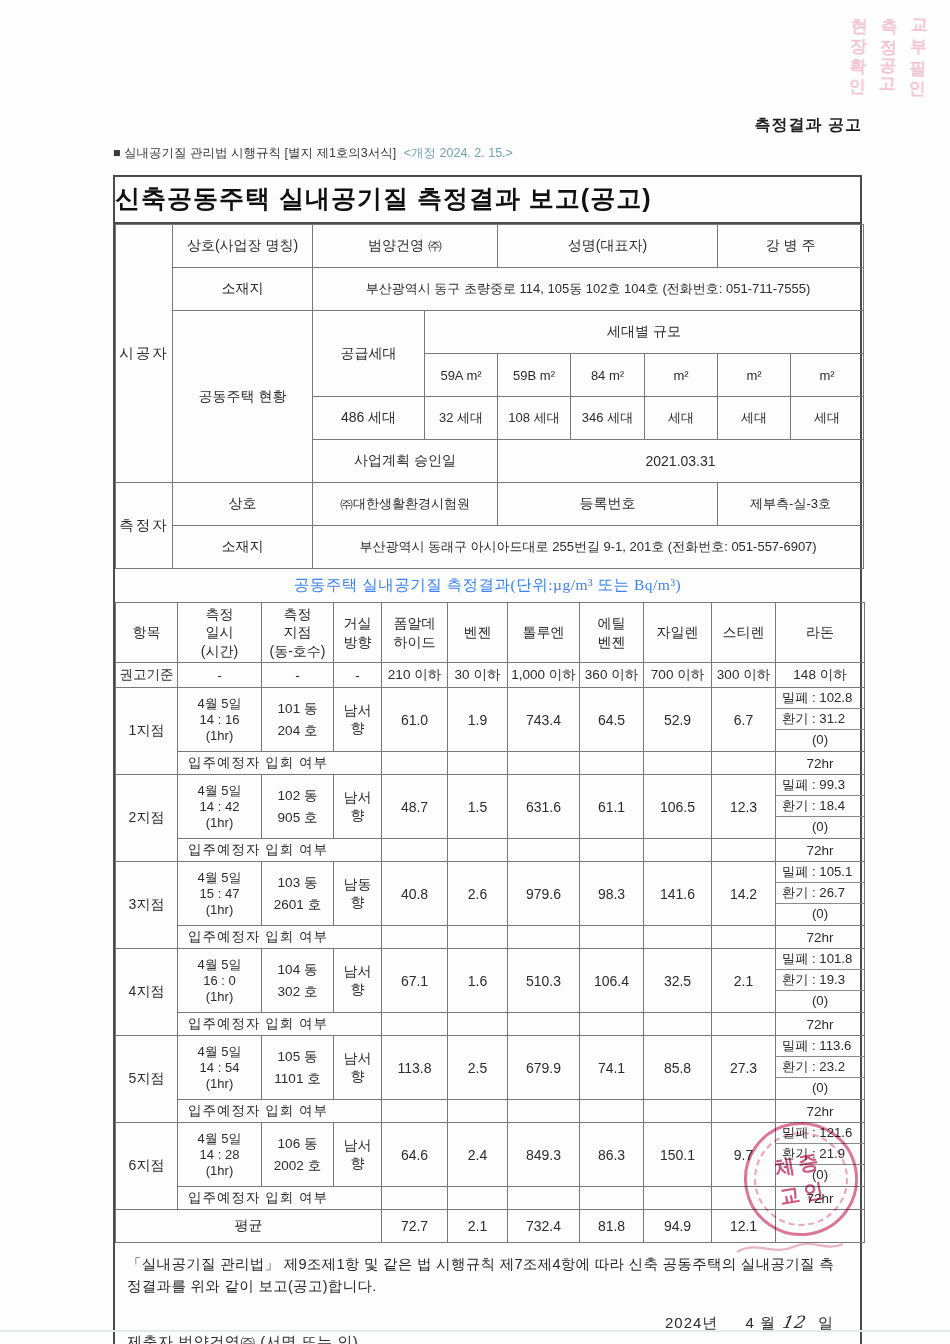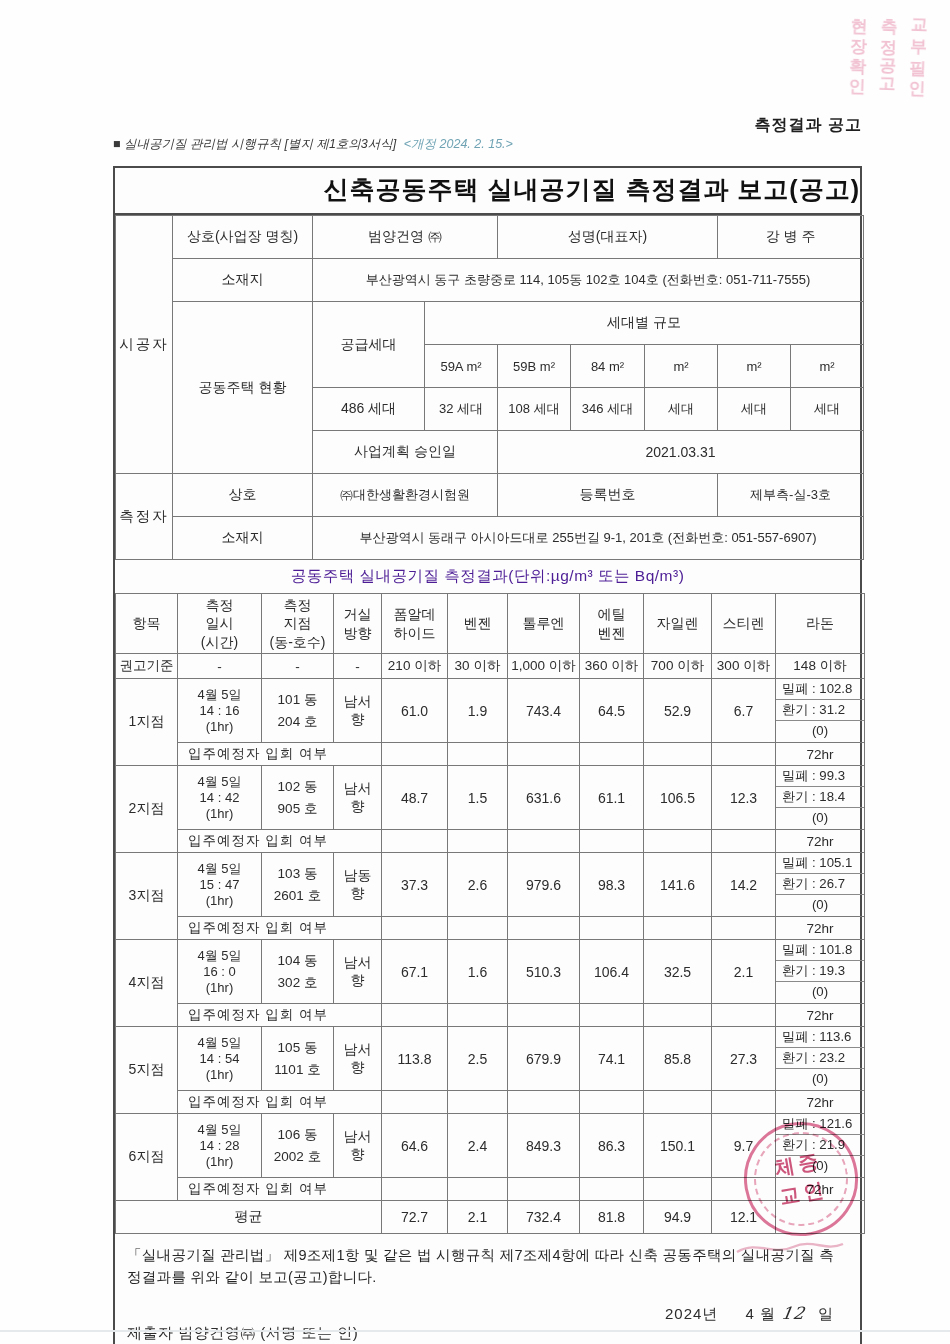--- a/index.html
+++ b/index.html
@@ -3,40 +3,40 @@
 <meta charset="utf-8">
 <style>
   * { box-sizing: border-box; margin: 0; padding: 0; }
   html,body { background:#ffffff; }
   body { font-family: "Liberation Sans", "DejaVu Sans", sans-serif; color:#2c2c2c; }
   .page { position:relative; width:950px; height:1344px; background:#fefefe; overflow:hidden; }
 
   .doc { position:absolute; left:113px; top:115px; width:749px; }
 
   .heading { font-size:16px; font-weight:bold; color:#1f1f1f; letter-spacing:1px;text-align:right; }
-  .subline { margin-top:0; font-size:12.5px; color:#3a3a3a;font-style:italic; }
+  .subline { margin-top:9px; font-size:12.5px; color:#3a3a3a; }
   .subline .rev { color:#6fa3b4; margin-left:4px; }
 
   .frame { margin-top:13px; border:2px solid #4b4b4b; background:#fdfdfd; }
 
-  .title { border-bottom:2px solid #4b4b4b; text-align:right; font-size:25px; font-weight:bold;
+  .title { border-bottom:2px solid #4b4b4b; text-align:left; font-size:25px; font-weight:bold;
            color:#111; padding:5px 0 7px; letter-spacing:1px; }
 
   table { border-collapse:collapse; table-layout:fixed; width:100%; }
   td { border:1px solid #787878; text-align:center; vertical-align:middle;
        font-size:14px; color:#2c2c2c; padding:2px 3px; overflow:hidden; }
 
   
   .info td { height:43px; }
   .info .lab { font-size:14px; }
   .info .grp { font-size:14.5px; letter-spacing:2px;margin-left:29px; }
   .info .small { font-size:13px; }
 
   
-  .section-bar { text-align:center; font-size:15.5px; padding:6px 0; color:#4c1d95; letter-spacing:0.5px; }
+  .section-bar { text-align:center; font-size:15.5px; padding:6px 0; color:#3b82f6; letter-spacing:0.5px;font-family:Liberation Serif, serif; }
 
   
   .res td { font-size:14px; }
   .res .hd { white-space:pre-line; line-height:1.3; font-size:14px; height:60px; }
   .res .std td { height:25px; font-size:13.5px; }
   .res .pt-main td { height:62px; }
   .res .pt-att td { height:23px; font-size:13.5px; }
   .res .att-label { text-align:left; padding-left:10px; letter-spacing:1px; }
   .res .c-dt div { line-height:16px; font-size:13px; }
   .res .c-loc div { line-height:22px; font-size:13.5px; }
@@ -294,21 +294,21 @@
           <td class="c-dt">
             <div>4월 5일</div>
             <div>15 : 47</div>
             <div>(1hr)</div>
           </td>
           <td class="c-loc">
             <div>103 동</div>
             <div>2601 호</div>
           </td>
           <td>남동향</td>
-          <td>37.3</td>
+          <td>40.8</td>
           <td>2.6</td>
           <td>979.6</td>
           <td>98.3</td>
           <td>141.6</td>
           <td>14.2</td>
           <td class="radon">
             <div class="radon-sub">밀폐 : 105.1</div>
             <div class="radon-sub">환기 : 26.7</div>
             <div class="radon-sub last">(0)</div>
           </td>

